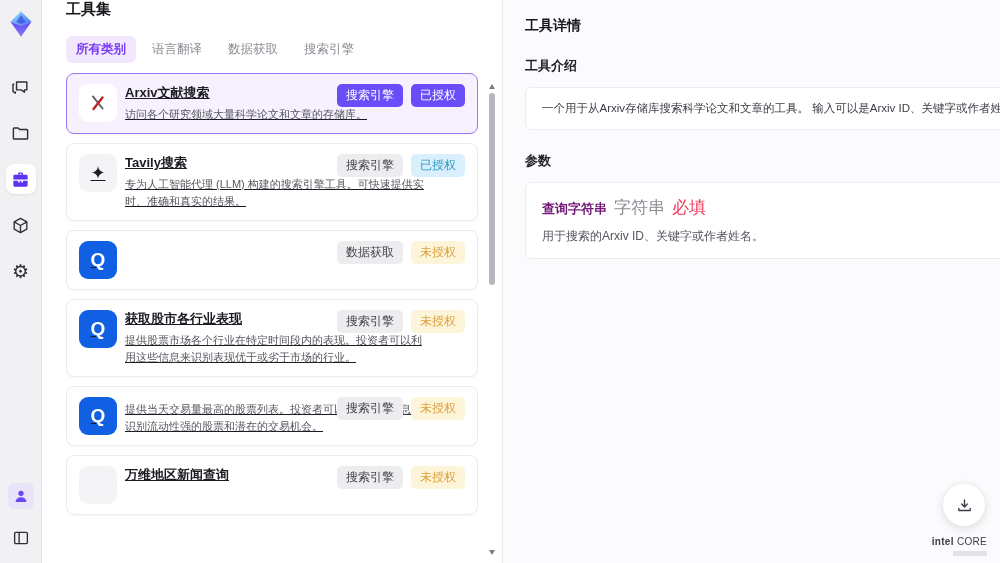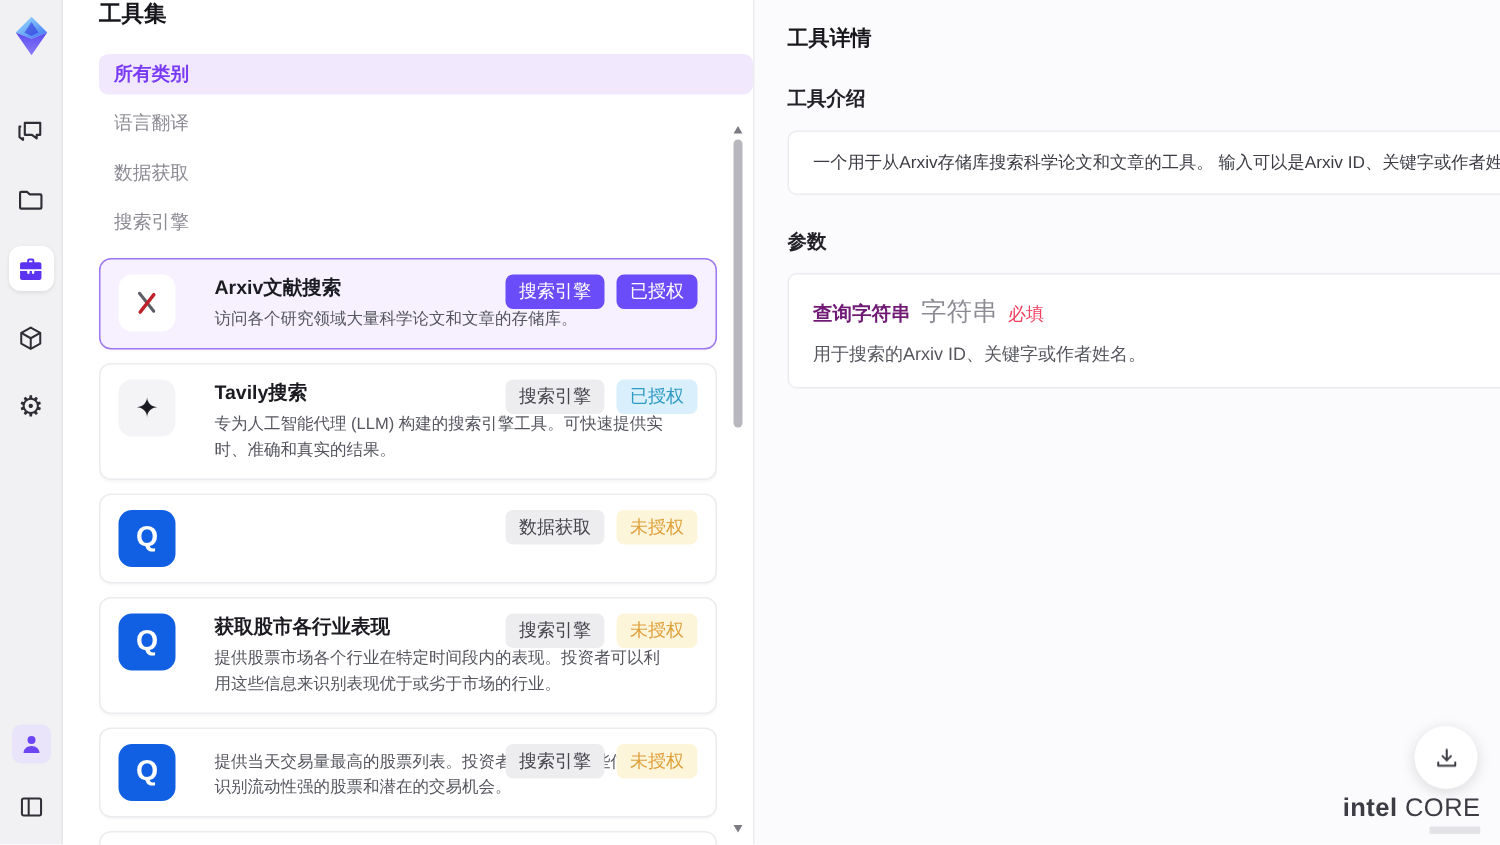--- a/index.html
+++ b/index.html
@@ -14,25 +14,25 @@
   .rail-btn { width:30px; height:30px; display:flex; align-items:center; justify-content:center; color:#2e2e36; border-radius:8px; cursor:pointer; }
   .rail-btn svg { display:block; }
   .rail-btn.active { background:#ffffff; color:#5b33f0; box-shadow:0 1px 3px rgba(0,0,0,.08); }
   .rail-spacer { flex:1; }
   .rail-avatar { width:26px; height:26px; border-radius:6px; background:#eae4fb; display:flex; align-items:center; justify-content:center; margin-bottom:14px; cursor:pointer; }
   .gear-glyph { font-size:19px; line-height:1; }
 
   
   .list-panel { width:460px; flex-shrink:0; padding:0 0 0 24px; position:relative; }
   .panel-title { font-size:15px; font-weight:bold; color:#17171c; }
-  .tabs { display:flex; gap:6px; margin-top:17px; font-size:12.5px;flex-direction:column; }
+  .tabs { display:flex; gap:6px; margin-top:17px; font-size:12.5px; }
   .tab { padding:5px 10px; border-radius:6px; color:#8b8b94; cursor:pointer; white-space:nowrap; }
   .tab.active { background:#f1e8fd; color:#7a3bf5; font-weight:bold; }
   .cards { margin-top:10px; display:flex; flex-direction:column; gap:9px; width:412px; height:452px; overflow:hidden; }
-  .card { position:relative; display:flex; gap:26px; padding:10px 12px; background:#fff; border:1px solid #ececf0; border-radius:8px; box-shadow:0 1px 2px rgba(0,0,0,.04); cursor:pointer; flex-shrink:0; }
+  .card { position:relative; display:flex; gap:8px; padding:10px 12px; background:#fff; border:1px solid #ececf0; border-radius:8px; box-shadow:0 1px 2px rgba(0,0,0,.04); cursor:pointer; flex-shrink:0;text-decoration:underline; }
   .card.selected { background:#f7f0fe; border:1.5px solid #9c77ef; }
   .card-icon { width:38px; height:38px; border-radius:9px; background:#f4f4f6; display:flex; align-items:center; justify-content:center; flex-shrink:0; overflow:hidden; }
   .card-icon.white { background:#fff; }
   .card-icon.blueq { background:#1160e4; color:#fff; font-weight:bold; font-size:19px; }
   .card-main { width:300px; }
   .card-title { font-size:13px; font-weight:bold; color:#1b1b22; }
   .card-desc { margin-top:4px; font-size:11px; line-height:1.55; color:#55565e; }
   .card-tags { position:absolute; top:10px; right:12px; display:flex; gap:8px; }
   .tag { font-size:12px; padding:3px 9px; border-radius:5px; white-space:nowrap; }
   .tag[data-variant="purple"] { background:#6a4df8; color:#fff; }
@@ -50,27 +50,27 @@
 
   
   .details { flex:1; background:#fbfbfd; border-left:1px solid #ececf0; padding:17px 22px 0 22px; }
   .details-title { font-size:14px; font-weight:bold; color:#17171c; }
   .section-heading { font-size:13px; font-weight:bold; color:#222228; margin-top:22px; }
   .info-card { margin-top:12px; background:#fff; border:1px solid #ececf0; border-radius:6px; padding:13px 16px; }
   .intro-text { font-size:11.5px; color:#3c3d44; white-space:nowrap; overflow:hidden; }
   .param-line { display:flex; align-items:baseline; gap:7px; }
   .param-name { font-size:13px; font-weight:bold; color:#701a75; }
   .param-type { font-size:17px; color:#8b8b94; }
-  .param-required { font-size:12px; color:#ef3e5e; }
+  .param-required { font-size:17px; color:#ef3e5e; }
   .param-desc { margin-top:9px; font-size:12px; color:#55565e; }
 
   
   .fab { position:fixed; right:15px; bottom:37px; width:42px; height:42px; border-radius:50%; background:#fff; box-shadow:0 2px 10px rgba(0,0,0,.14); display:flex; align-items:center; justify-content:center; cursor:pointer; }
   .brand { position:fixed; right:13px; bottom:7px; text-align:right; line-height:1; }
-  .brand-text { font-size:17px; color:#3c3c44; letter-spacing:.3px; }
+  .brand-text { font-size:10px; color:#3c3c44; letter-spacing:.3px; }
   .brand-intel { font-weight:bold; }
   .brand-bar { margin-top:3px; margin-left:auto; width:34px; height:5px; background:#e3e3e7; border-radius:1px; }
 </style>
 </head>
 <body>
 
 <div class="app">
 
   <div class="rail">
     <div class="rail-logo">

